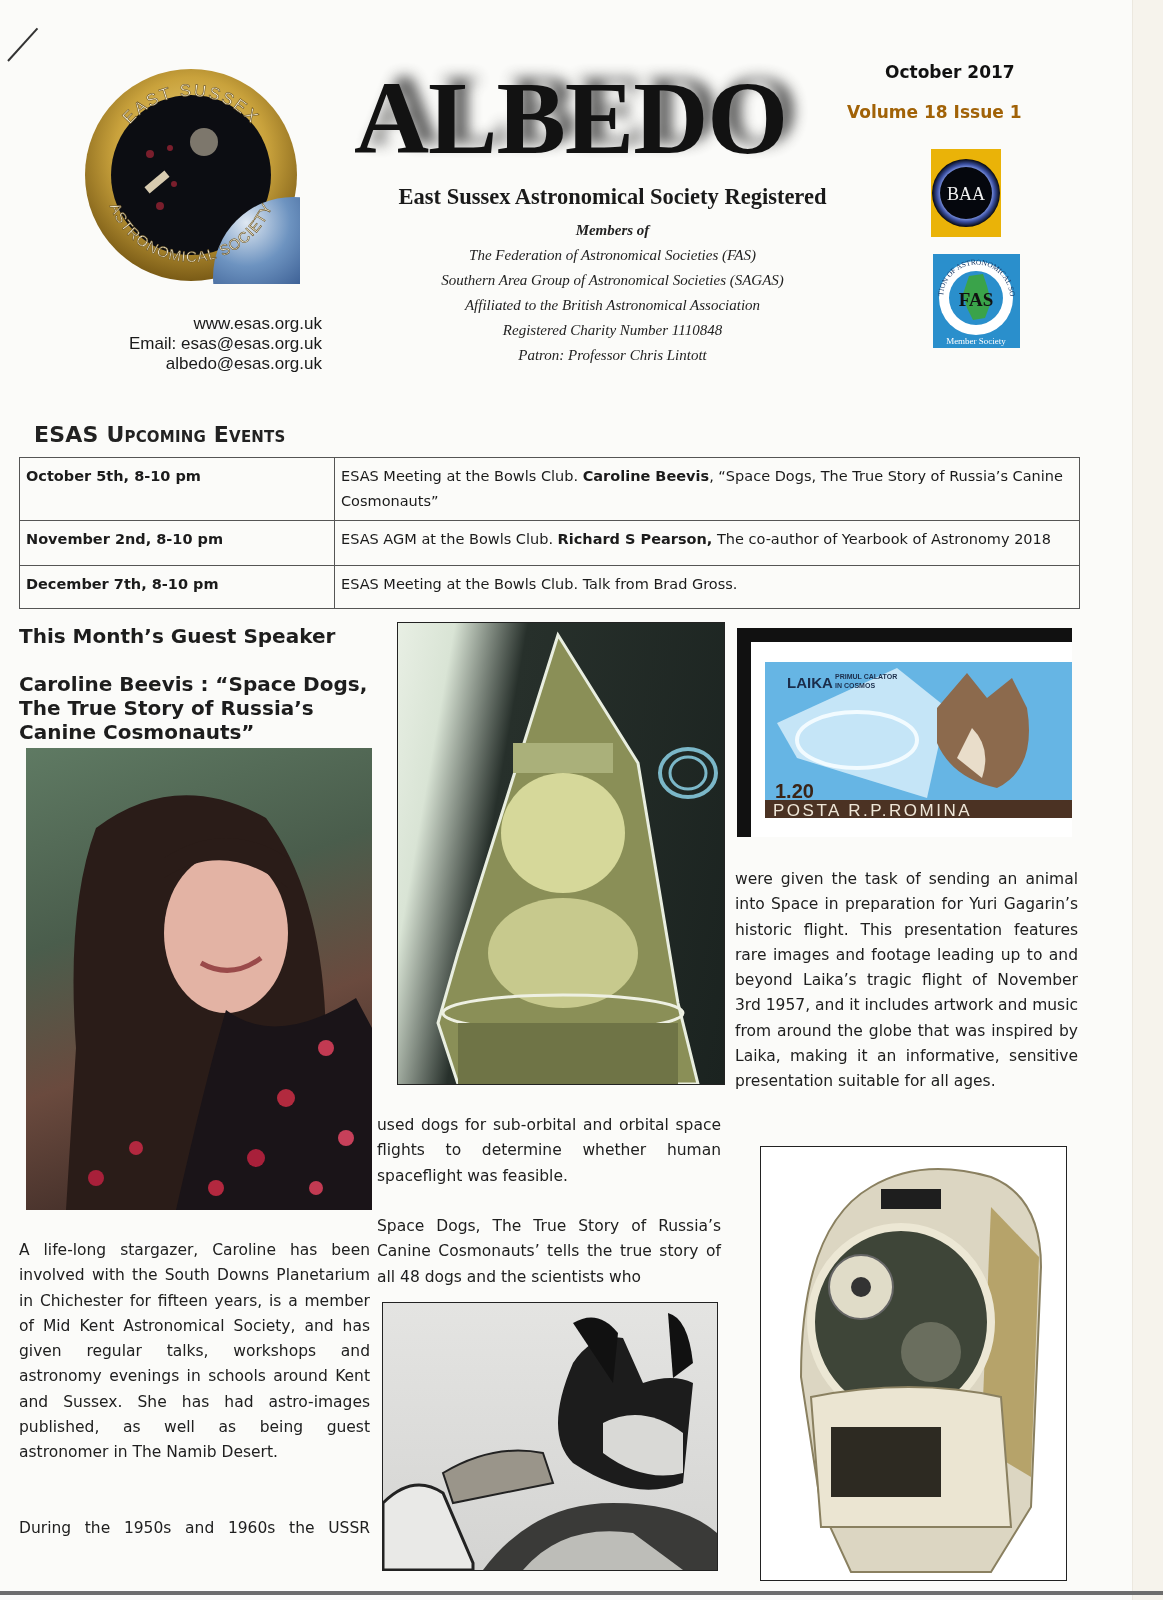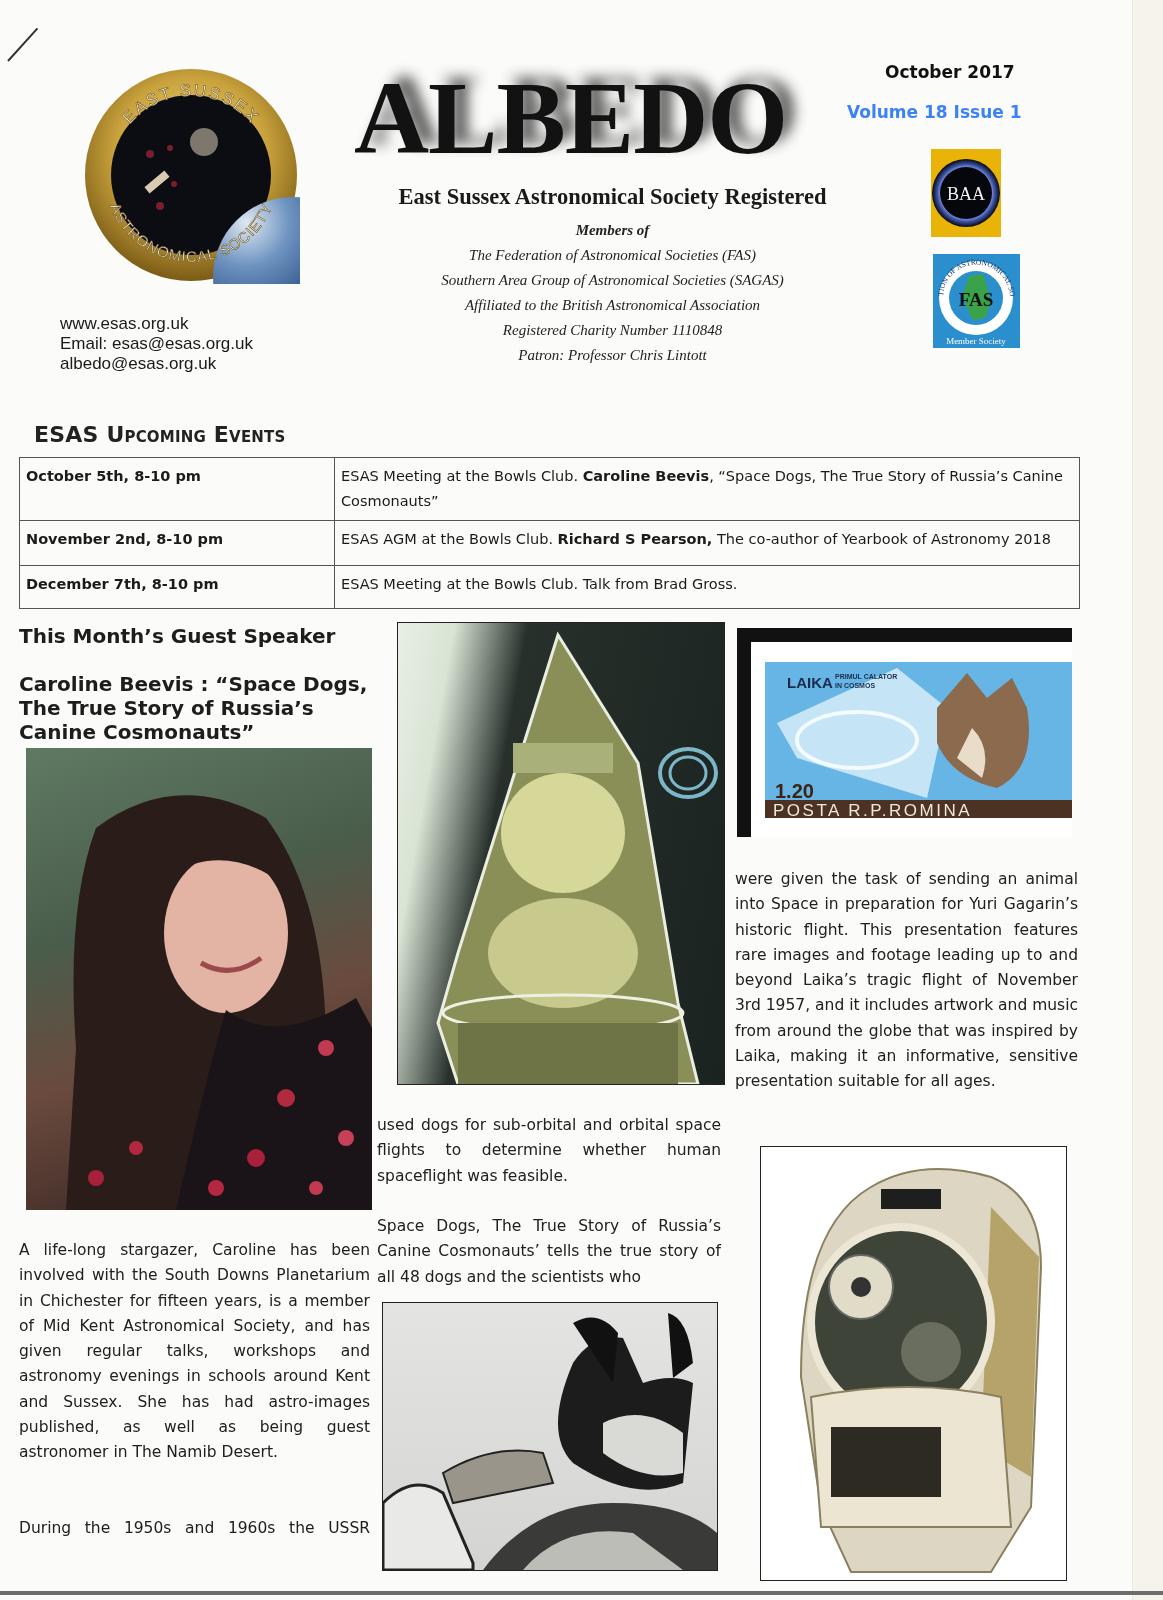--- a/index.html
+++ b/index.html
@@ -14,34 +14,34 @@
     position: absolute; left: 1132px; top: 0; width: 31px; height: 1600px;
     background: #f6f3ec; border-left: 1px solid #ece8df;
   }
   .corner-mark {
     position: absolute; left: 8px; top: 8px; width: 44px; height: 2px;
     background: #333; transform: rotate(-48deg); transform-origin: left center;
     top: 60px;
   }
   
   .esas-logo { left: 82px; top: 66px; width: 218px; height: 218px; }
-  .contact { left: 60px; top: 314px; width: 262px; text-align: left;
+  .contact { left: 60px; top: 314px; width: 262px; text-align: right;
     font-family: "Liberation Sans", sans-serif; font-size: 17px; line-height: 20px; color: #1a1a1a; }
   
   .albedo-shadow { left: 372px; top: 52px; font-family: "Liberation Serif", serif; font-weight: bold;
     font-size: 100px; letter-spacing: 0px; color: #2a2a2a; filter: blur(7px); opacity: 0.8; transform: scaleX(1.02); }
   .albedo { left: 354px; top: 68px; font-family: "Liberation Serif", serif; font-weight: bold;
     font-size: 104px; line-height: 100px; color: #121212; letter-spacing: -1px; }
   .subtitle { left: 340px; top: 184px; width: 545px; text-align: center;
     font-family: "Liberation Serif", serif; font-weight: bold; font-size: 22.5px; color: #1a1a1a; }
   .members { left: 340px; top: 218px; width: 545px; text-align: center;
     font-family: "Liberation Serif", serif; font-style: italic; font-size: 15px; line-height: 25px; color: #222; }
   .members .b { font-weight: bold; }
   .date { left: 885px; top: 62px; font-family: "DejaVu Sans", sans-serif; font-weight: bold; font-size: 17px; color: #111; }
-  .issue { left: 847px; top: 102px; font-family: "DejaVu Sans", sans-serif; font-weight: bold; font-size: 17px; color: #3b82f6; }
+  .issue { left: 847px; top: 102px; font-family: "DejaVu Sans", sans-serif; font-weight: bold; font-size: 17px; color: #a16207; }
   .baa-logo { left: 931px; top: 149px; width: 70px; height: 88px; background: #eab308; }
   .fas-logo { left: 933px; top: 254px; width: 87px; height: 94px; background: #2a8fcc; }
   
   .events-title { left: 34px; top: 422px; font-family: "DejaVu Sans", sans-serif; font-weight: bold;
     font-size: 22px; color: #222; font-variant: small-caps; letter-spacing: 0.2px; }
   table.events { position: absolute; left: 19px; top: 457px; width: 1061px; border-collapse: collapse;
     font-family: "DejaVu Sans", sans-serif; font-size: 14.5px; color: #1b1b1b; padding-left: 40px; }
   table.events td { border: 1px solid #555; padding: 6px 6px; vertical-align: top; line-height: 25px; }
   table.events td.when { width: 302px; font-weight: bold; }
   table.events .row1 td { height: 50px; }

